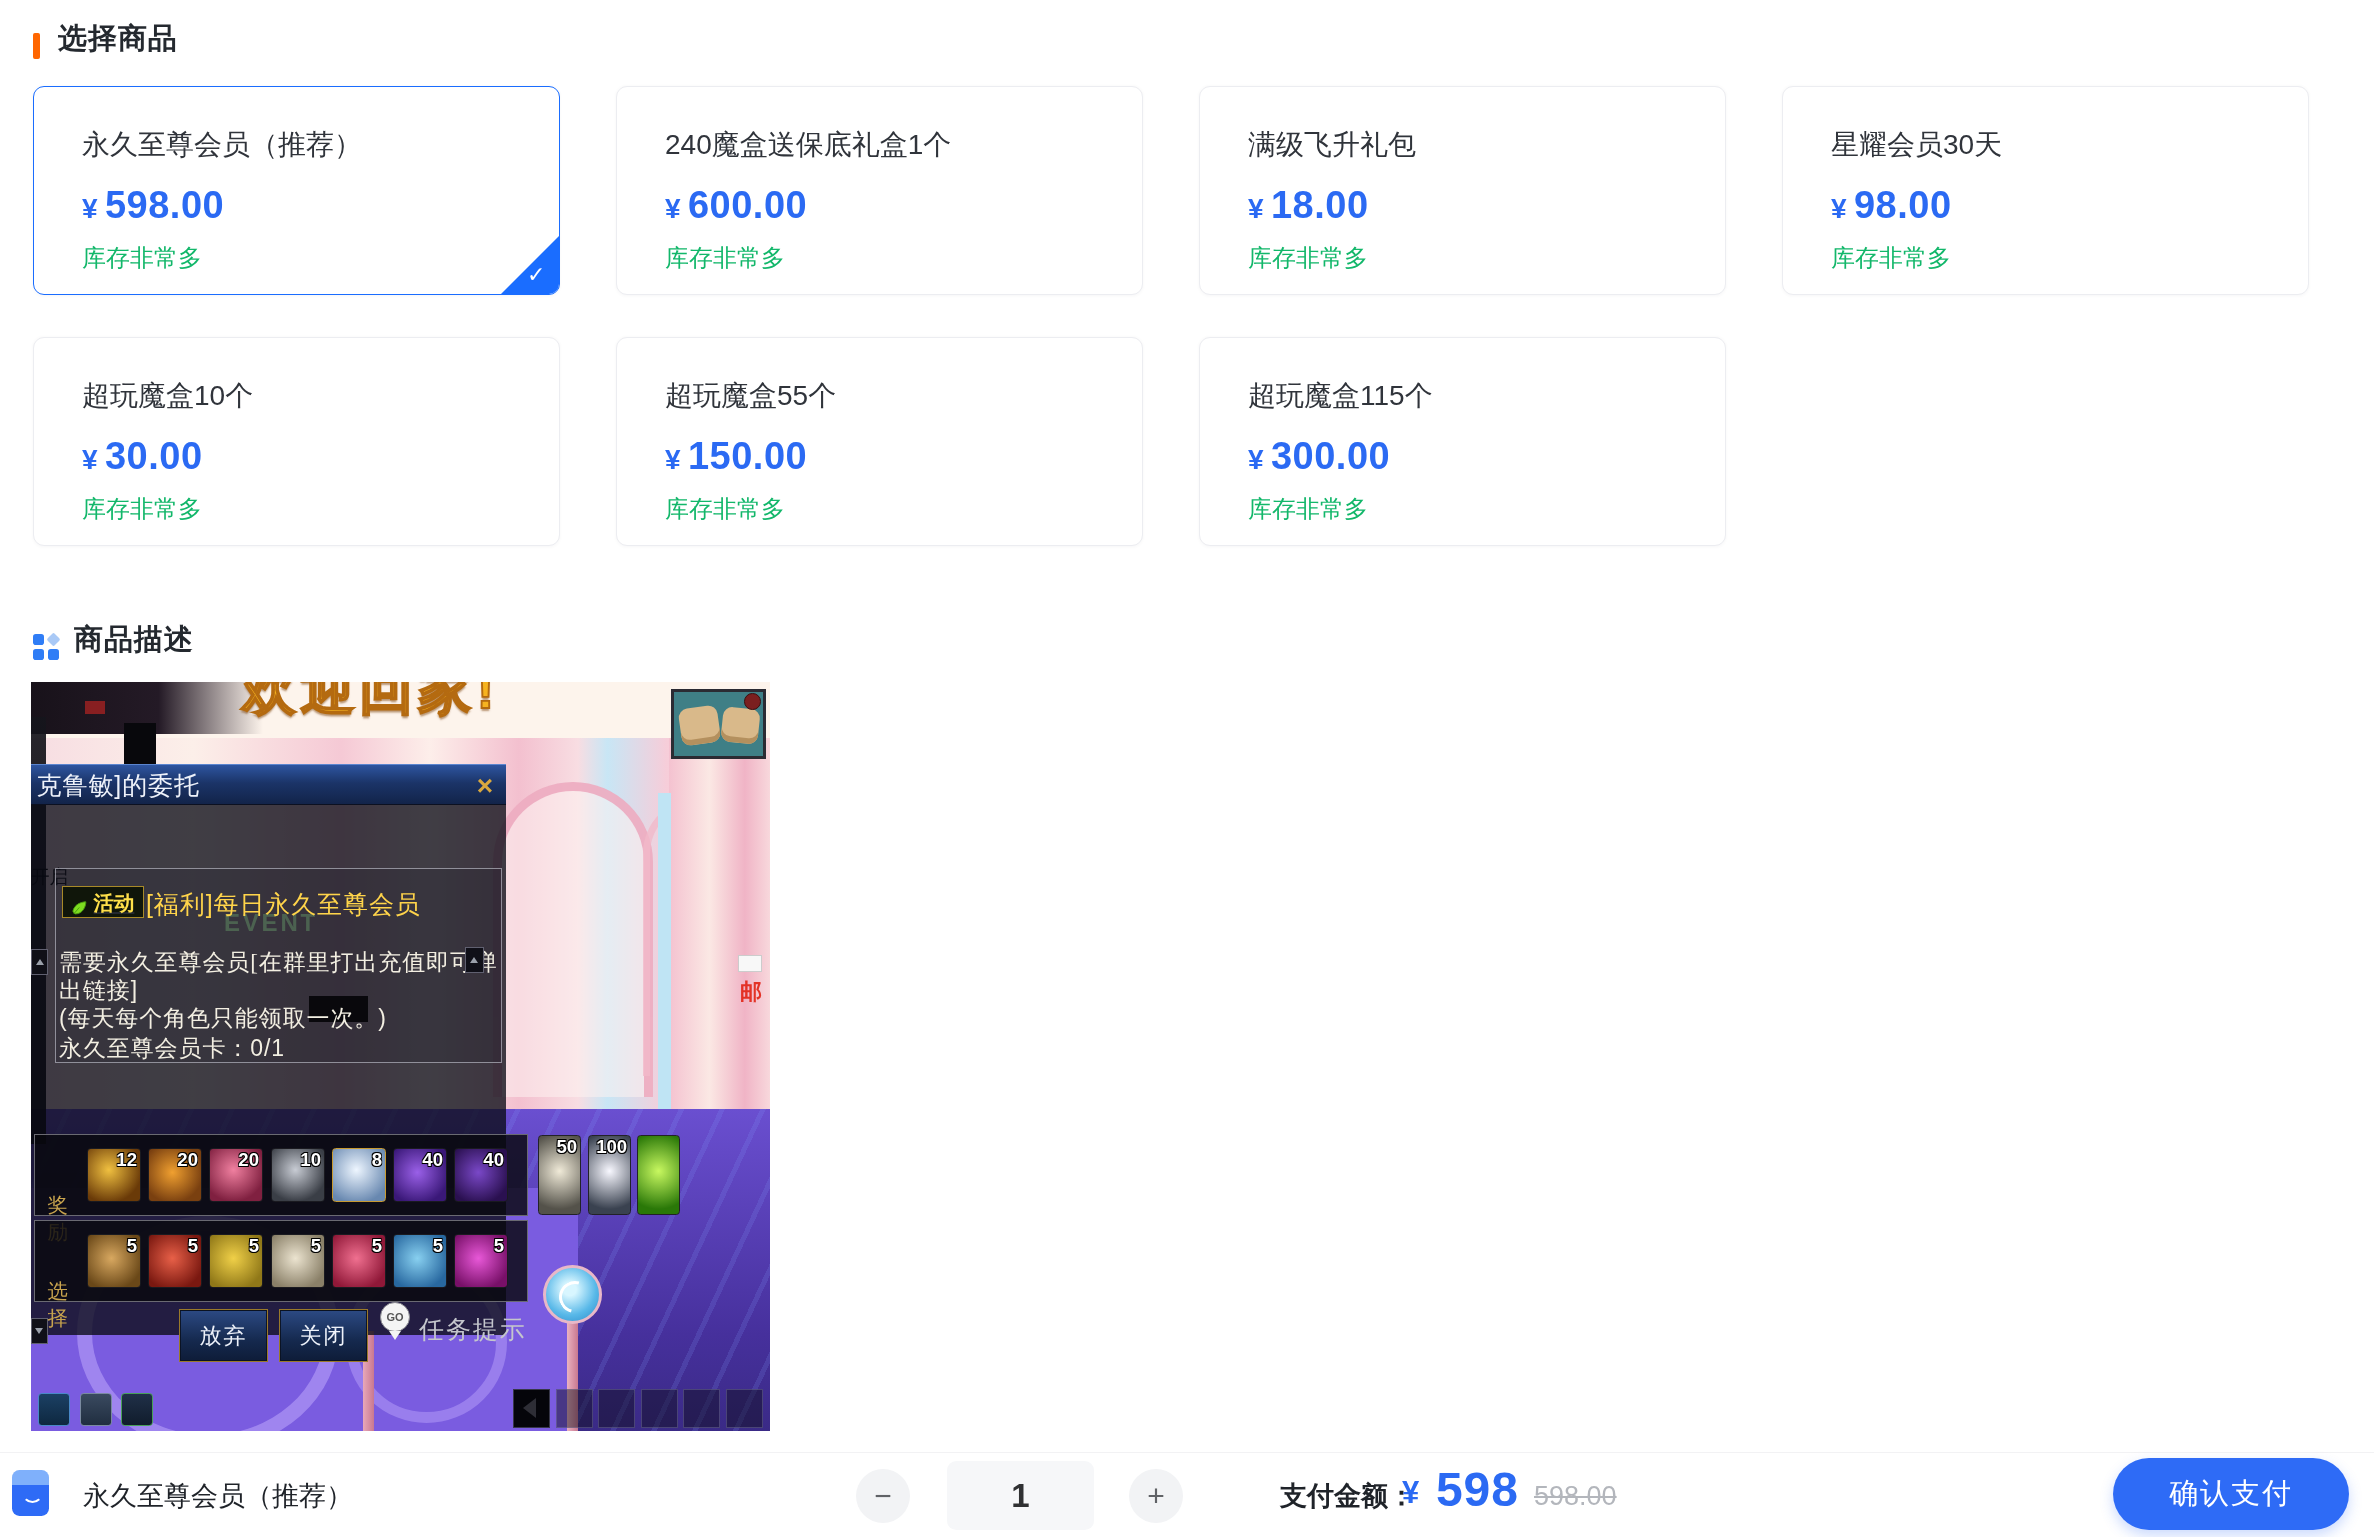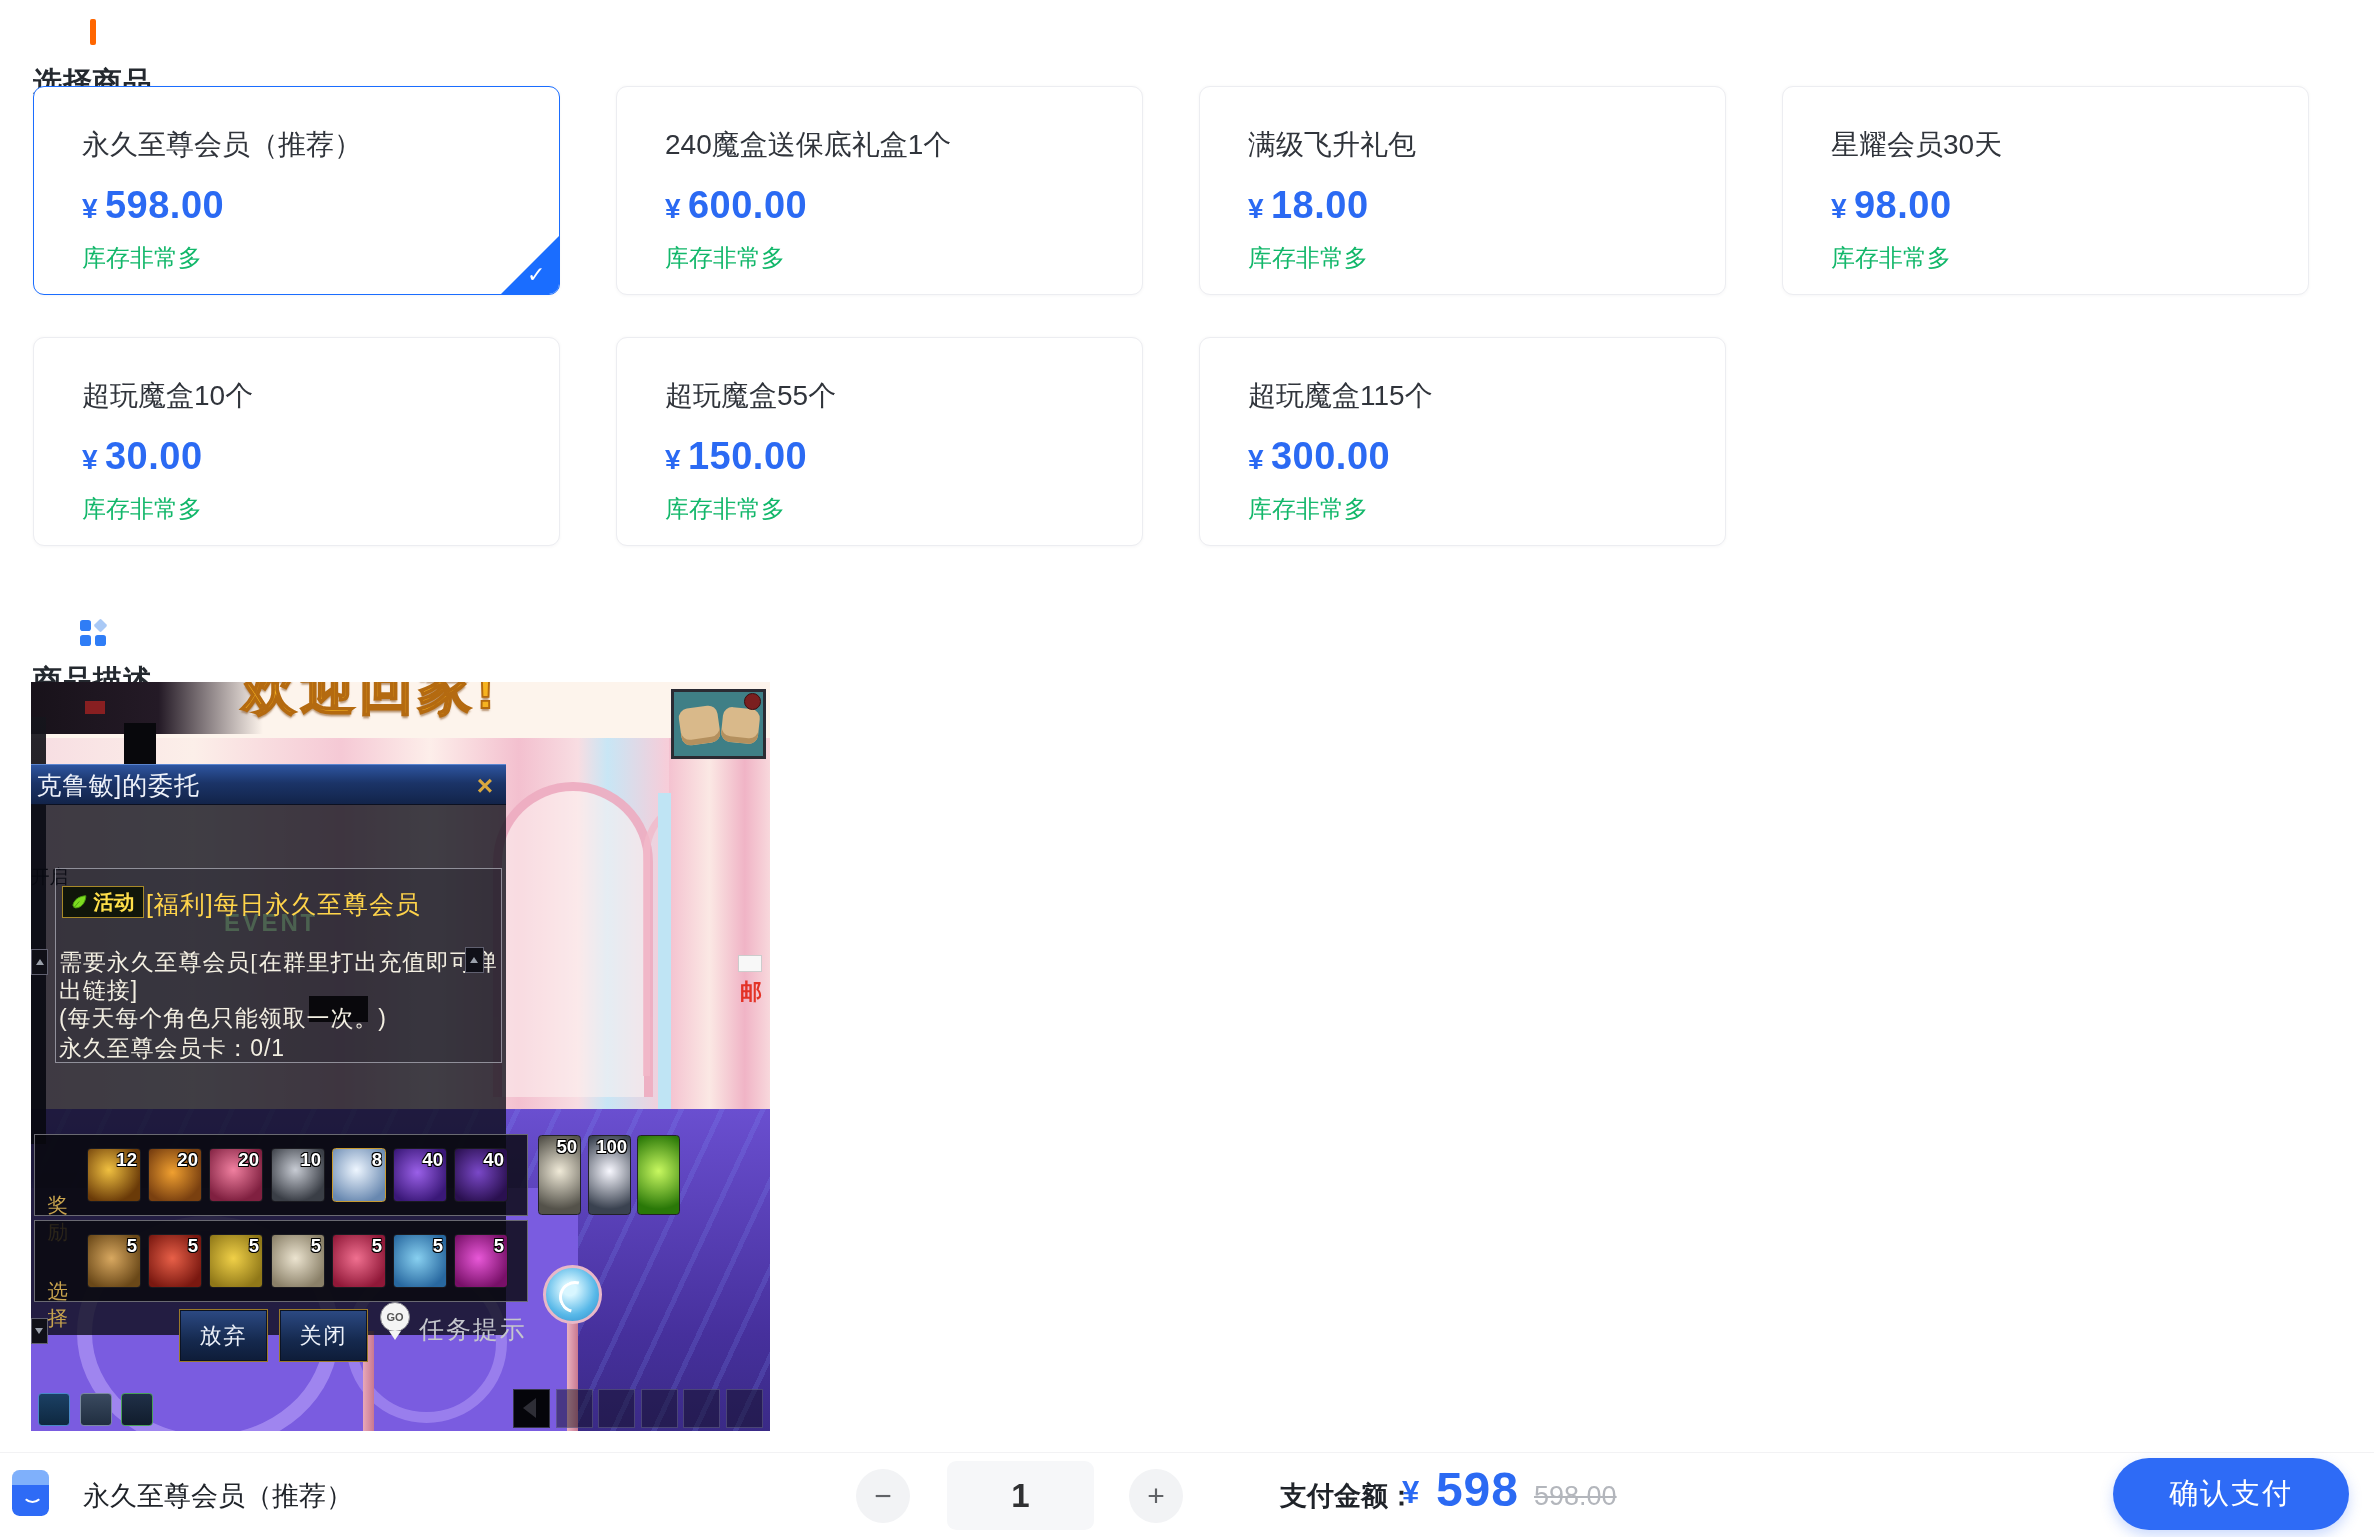--- a/index.html
+++ b/index.html
@@ -7,21 +7,21 @@
   body {
     position: relative;
     background: #ffffff;
     font-family: "Liberation Sans", "DejaVu Sans", sans-serif;
     color: #24292f;
     overflow: hidden;
   }
   .abs { position: absolute; }
 
   
-  .sec-header { display:flex; align-items:center; gap:18.6px;flex-direction:column; }
+  .sec-header { display:flex; align-items:flex-end; gap:18.6px; }
   .accent-bar { width:6.5px; height:26px; background:#ff6600; border-radius:1.9px; }
   .sec-title { font-size:29px; font-weight:bold; color:#24292f; letter-spacing:0.9px; }
   .grid-icon { width:26px; height:26px; position:relative; }
   .grid-icon i { position:absolute; width:11px; height:11px; background:#2f7df6; border-radius:2.8px; }
   .grid-icon .tl { left:0; top:0; }
   .grid-icon .tr { left:15px; top:0; background:#a9c9f6; transform:rotate(45deg) scale(.9); border-radius:1.9px; }
   .grid-icon .bl { left:0; top:15px; }
   .grid-icon .br { left:15px; top:15px; }
 
   
@@ -89,22 +89,22 @@
   
   .dlg-bar { left:0; top:82px; width:475px; height:41px;
     background:linear-gradient(180deg,#2e55a0 0%,#1b3468 45%,#122348 100%);
     border-top:1.9px solid #5b85cf; display:flex; align-items:center; }
   .dlg-title { margin-left:5.6px; font-size:25px; color:#eef2fa; letter-spacing:0.9px; }
   .dlg-x { position:absolute; right:13px; top:4.6px; color:#d9a83f; font-size:28px; font-weight:bold; }
   .dlg-body { left:0; top:122px; width:475px; height:531px; background:rgba(10,12,22,.78); }
   .event-sign { left:193px; top:227px; font-size:24px; letter-spacing:2.8px; color:rgba(138,224,138,.38); font-weight:bold; }
   .quest-box { left:24px; top:186px; width:447px; height:195px;
     border:0.9px solid rgba(175,175,185,.75); background:rgba(30,30,42,.25); }
-  .quest-badge { left:31px; top:204px; height:32px; display:flex; align-items:center; gap:5.6px;
-    padding:0 8.3px; background:#10160a; border:0.9px solid #a88a28; }
+  .quest-badge { left:31px; top:204px; height:32px; display:flex; align-items:flex-end; gap:5.6px;
+    padding:0 8.3px; background:#10160a; border:0.9px solid #a88a28;text-decoration:underline; }
   .quest-badge span { color:#ffe04a; font-size:20.4px; font-weight:bold; }
   .quest-name { left:115px; top:206px; font-size:25px; color:#ffd44a; letter-spacing:0.9px; }
   .qd { color:#f3efe2; font-size:23px; letter-spacing:0.9px; }
   .qd1 { left:28px; top:265px;font-family:Liberation Serif, serif; } .qd2 { left:28px; top:293px; }
   .qd3 { left:28px; top:321px; } .qd4 { left:28px; top:351px; }
   .nameplate { left:278px; top:314px; width:59px; height:26px; background:rgba(4,4,8,.9); }
   .mini-chev { left:434px; top:265px; width:18.6px; height:26px; background:#101018; border:0.9px solid #606070; }
   .mini-chev::after, .side-chev.up::after { content:""; position:absolute; left:3.7px; top:9.3px;
     border-left:4.6px solid transparent; border-right:4.6px solid transparent; border-bottom:6.5px solid #9aa0aa; }
   .side-chev { width:16.7px; height:26px; background:#101018; border:0.9px solid #606070; }

